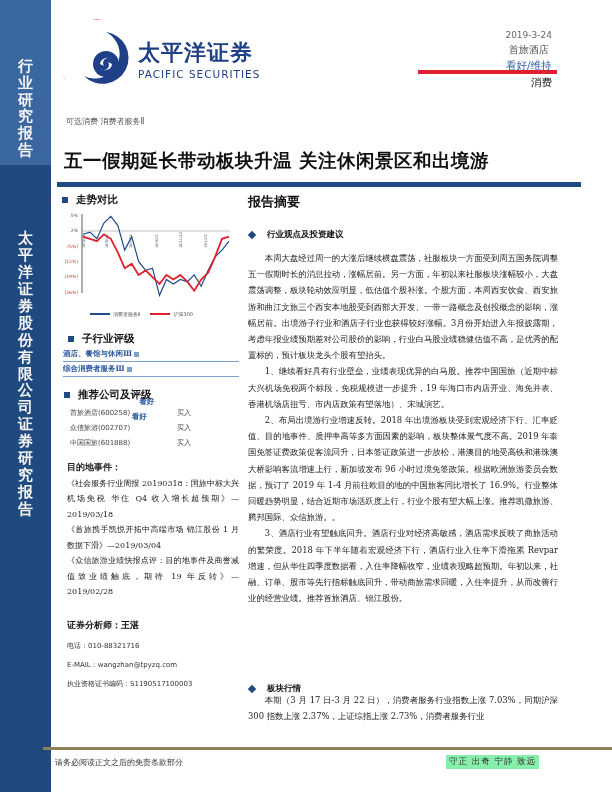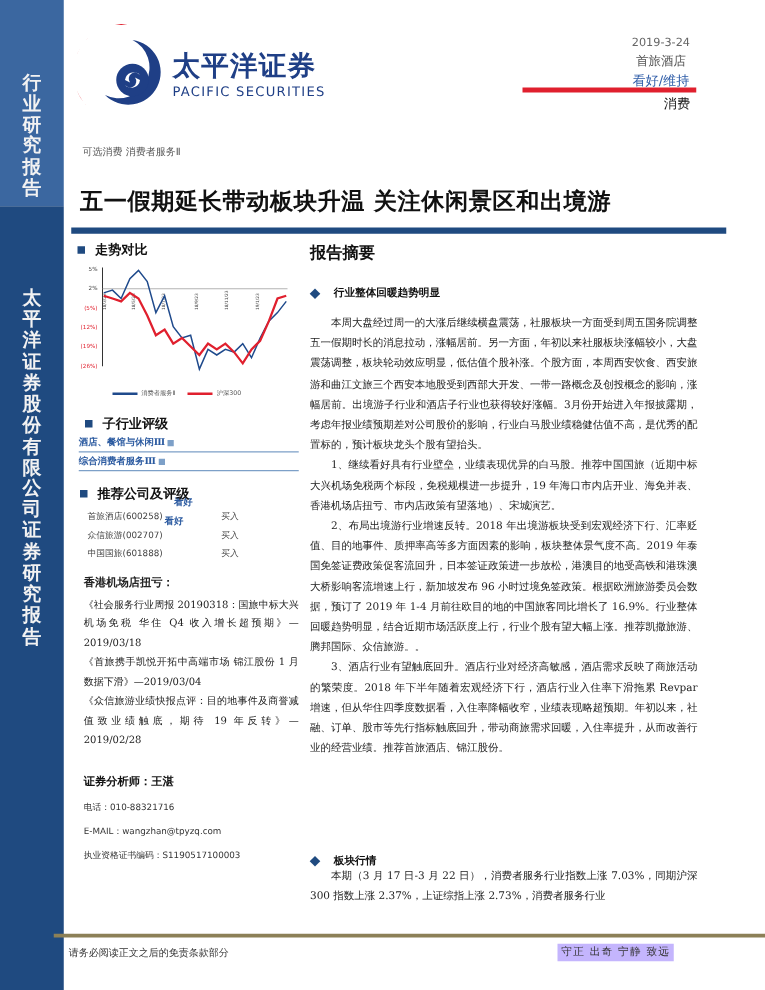--- a/index.html
+++ b/index.html
@@ -54,21 +54,21 @@
     .analyst div.row { height: 19px; line-height: 19px; }
 
     .summary-title { position: absolute; left: 248px; top: 193px; font-size: 13px; font-weight: bold; color: #111; }
     .bullet-head { position: absolute; left: 249px; font-size: 8.5px; font-weight: bold; color: #111; }
     .bullet-head .dia { display: inline-block; width: 6px; height: 6px; background: #1f4a80; transform: rotate(45deg); margin-right: 12px; vertical-align: middle; }
     .body-text { position: absolute; left: 248px; width: 310px; font-size: 8.4px; line-height: 16.2px; color: #222; text-align: justify; }
     .body-text p { text-indent: 2em; }
 
     .footer-rule { position: absolute; left: 43px; top: 747px; width: 569px; height: 3px; background: #8c8057; }
     .footer-left { position: absolute; left: 55px; top: 757px; font-size: 8px; color: #333; }
-    .footer-right { position: absolute; left: 446px; top: 755px; font-size: 8.5px; color: #333; background: #c4b5fd; padding: 1px 3px; letter-spacing: 1px; }
+    .footer-right { position: absolute; left: 446px; top: 755px; font-size: 8.5px; color: #333; background: #86efac; padding: 1px 3px; letter-spacing: 1px; }
   </style>
 </head>
 <body>
 
 <div class="sidebar-top"></div>
 <div class="sidebar-bottom"></div>
 <div class="vtext top" id="vt-top">
     <span>行</span>
     <span>业</span>
     <span>研</span>
@@ -181,36 +181,36 @@
       <span class="n">众信旅游(002707)</span>
       <span>买入</span>
     </div>
   <div class="company-row">
       <span class="n">中国国旅(601888)</span>
       <span>买入</span>
     </div>
 </div>
 
 <div class="related">
-  <div class="h">香港机场店扭亏：</div>
+  <div class="h">目的地事件：</div>
   <p>《社会服务行业周报 20190318：国旅中标大兴机场免税 华住 Q4 收入增长超预期》—2019/03/18</p>
   <p>《首旅携手凯悦开拓中高端市场 锦江股份 1 月数据下滑》—2019/03/04</p>
   <p>《众信旅游业绩快报点评：目的地事件及商誉减值致业绩触底，期待 19 年反转》—2019/02/28</p>
 </div>
 
 <div class="analyst">
   <div class="h">证券分析师：王湛</div>
   <div class="row">电话：010-88321716</div>
   <div class="row">E-MAIL：wangzhan@tpyzq.com</div>
   <div class="row">执业资格证书编码：S1190517100003</div>
 </div>
 
 <div class="summary-title">报告摘要</div>
 <div class="bullet-head" style="top:229px;">
-  <span class="dia"></span><span>行业整体回暖趋势明显</span>
+  <span class="dia"></span><span>行业观点及投资建议</span>
 </div>
 <div class="body-text" style="top:250px;">
   <p>本周大盘经过周一的大涨后继续横盘震荡，社服板块一方面受到周五国务院调整五一假期时长的消息拉动，涨幅居前。另一方面，年初以来社服板块涨幅较小，大盘震荡调整，板块轮动效应明显，低估值个股补涨。个股方面，本周西安饮食、西安旅游和曲江文旅三个西安本地股受到西部大开发、一带一路概念及创投概念的影响，涨幅居前。出境游子行业和酒店子行业也获得较好涨幅。3月份开始进入年报披露期，考虑年报业绩预期差对公司股价的影响，行业白马股业绩稳健估值不高，是优秀的配置标的，预计板块龙头个股有望抬头。</p>
   <p>1、继续看好具有行业壁垒，业绩表现优异的白马股。推荐中国国旅（近期中标大兴机场免税两个标段，免税规模进一步提升，19 年海口市内店开业、海免并表、香港机场店扭亏、市内店政策有望落地）、宋城演艺。</p>
   <p>2、布局出境游行业增速反转。2018 年出境游板块受到宏观经济下行、汇率贬值、目的地事件、质押率高等多方面因素的影响，板块整体景气度不高。2019 年泰国免签证费政策促客流回升，日本签证政策进一步放松，港澳目的地受高铁和港珠澳大桥影响客流增速上行，新加坡发布 96 小时过境免签政策。根据欧洲旅游委员会数据，预订了 2019 年 1-4 月前往欧目的地的中国旅客同比增长了 16.9%。行业整体回暖趋势明显，结合近期市场活跃度上行，行业个股有望大幅上涨。推荐凯撒旅游、腾邦国际、众信旅游。。</p>
   <p>3、酒店行业有望触底回升。酒店行业对经济高敏感，酒店需求反映了商旅活动的繁荣度。2018 年下半年随着宏观经济下行，酒店行业入住率下滑拖累 Revpar 增速，但从华住四季度数据看，入住率降幅收窄，业绩表现略超预期。年初以来，社融、订单、股市等先行指标触底回升，带动商旅需求回暖，入住率提升，从而改善行业的经营业绩。推荐首旅酒店、锦江股份。</p>
 </div>
 <div class="bullet-head" style="top:683px;">
   <span class="dia"></span><span>板块行情</span>
 </div>

